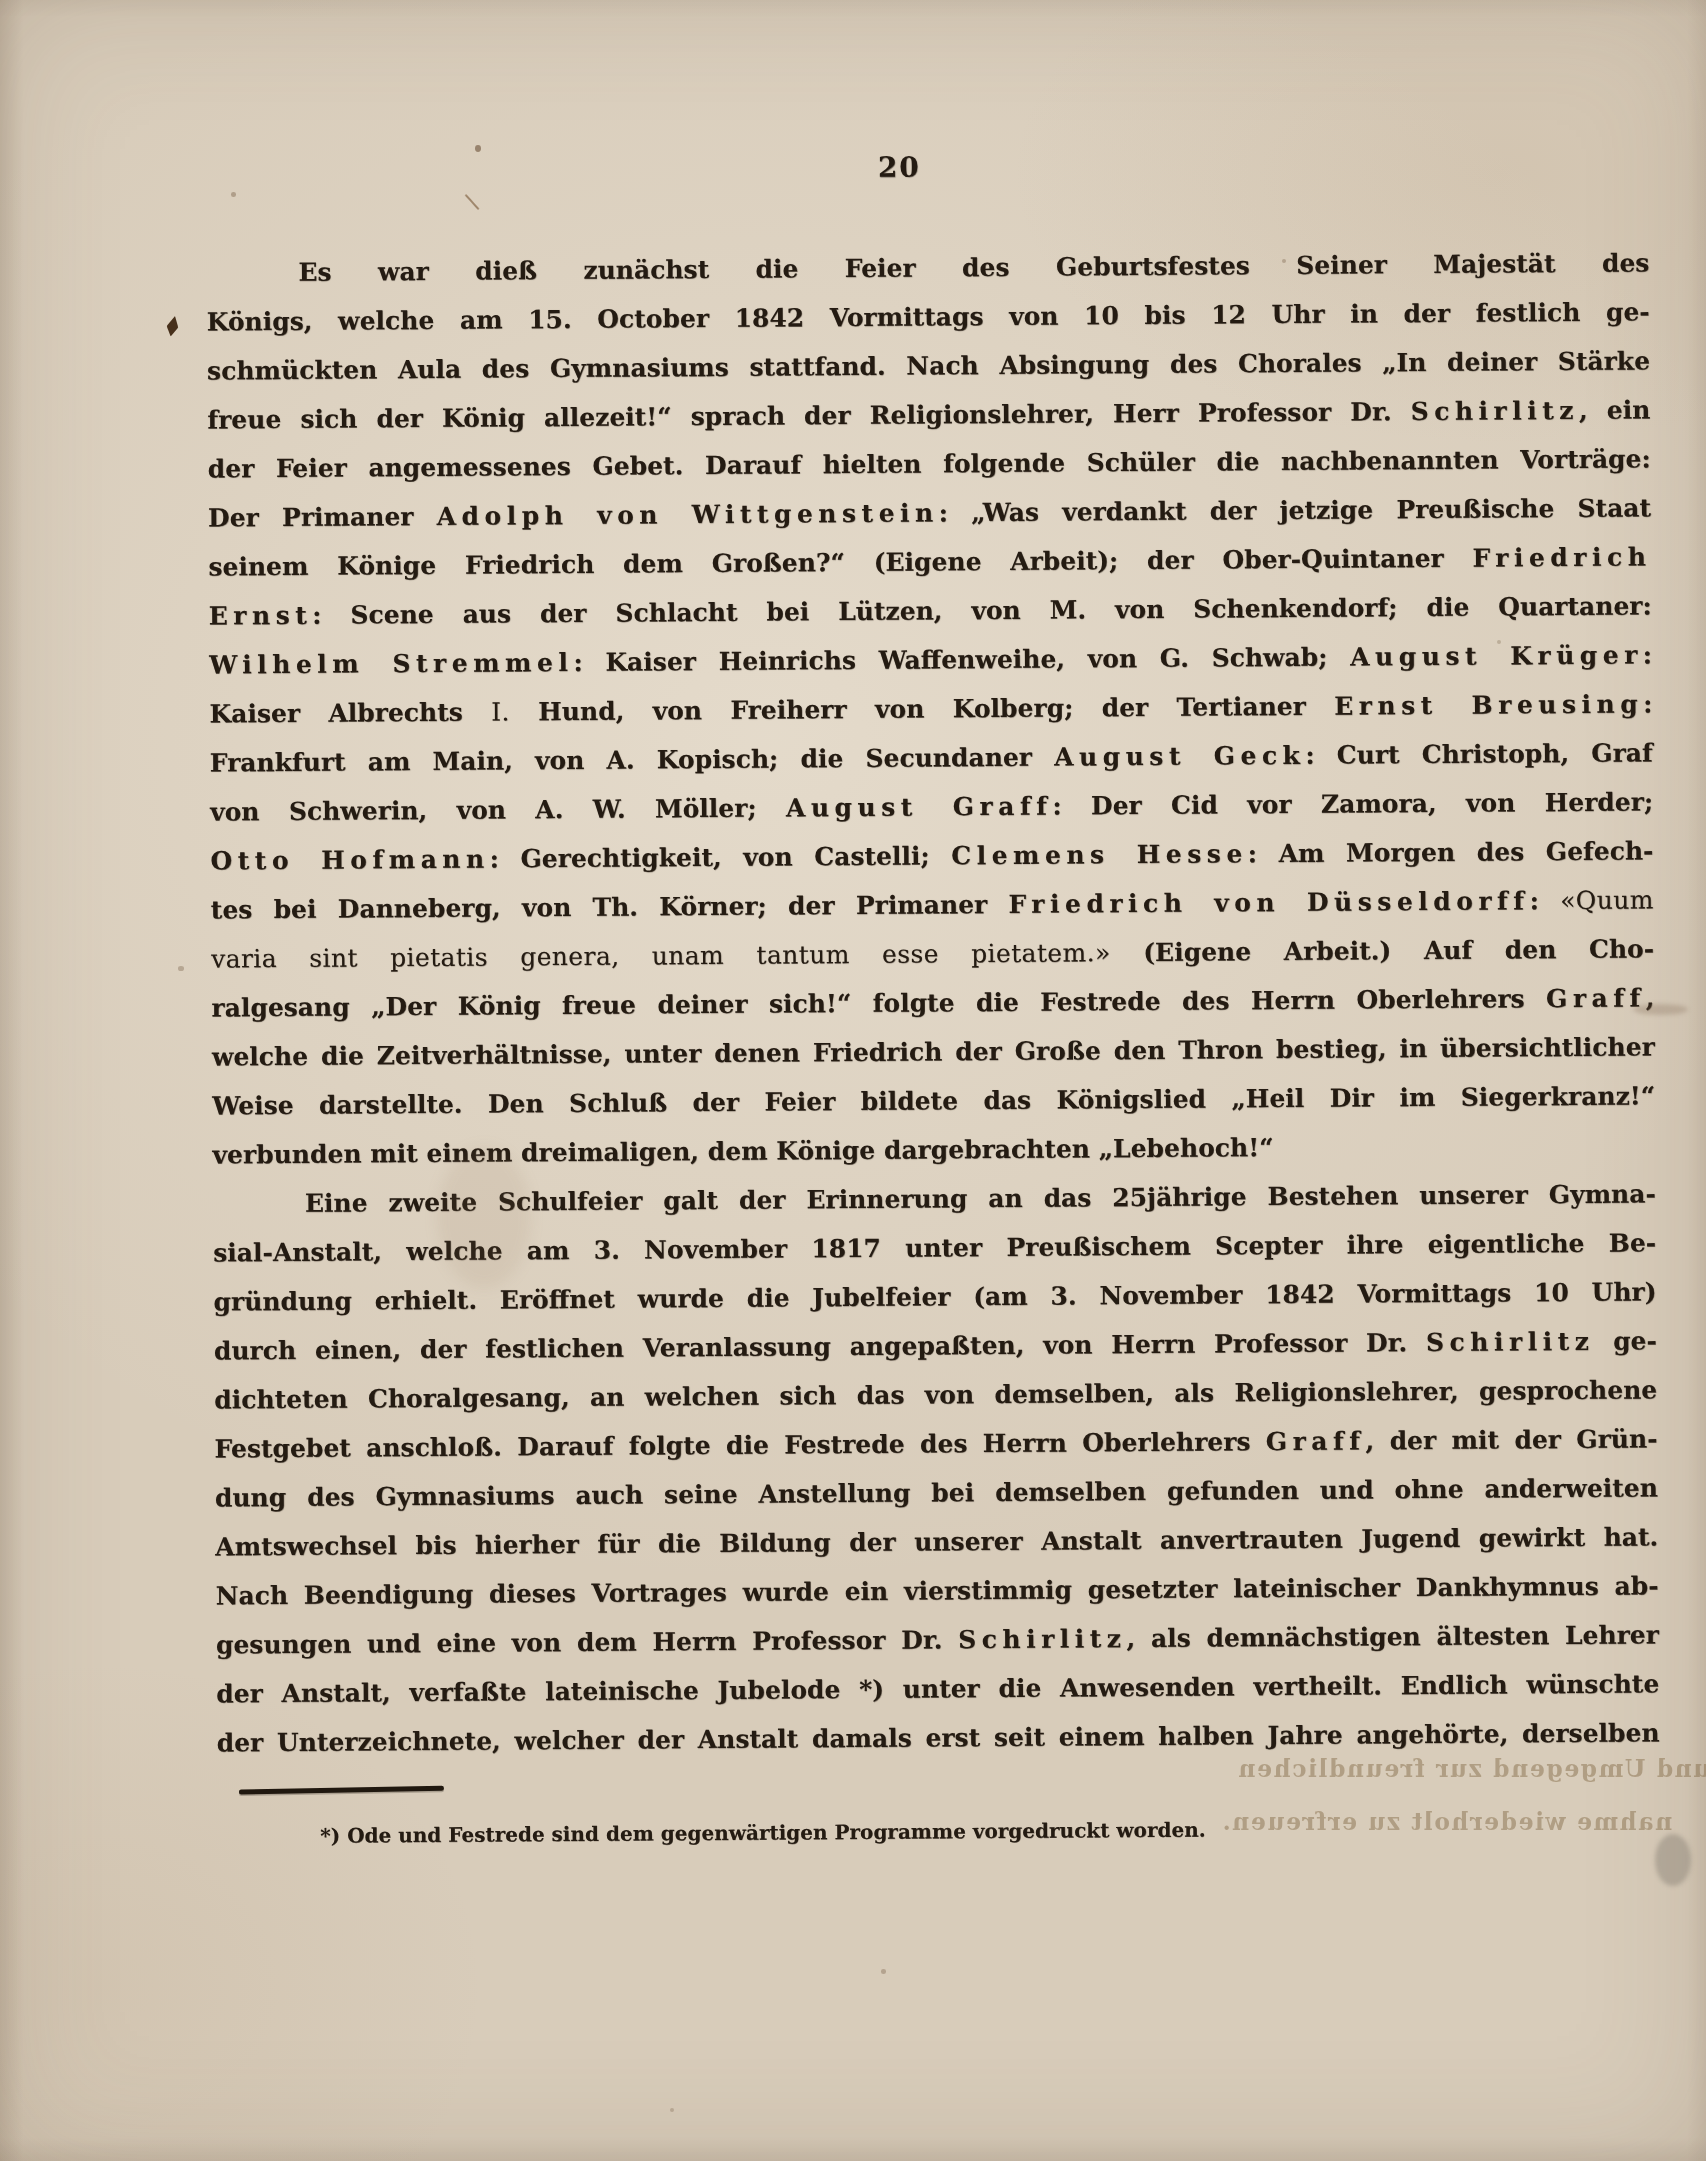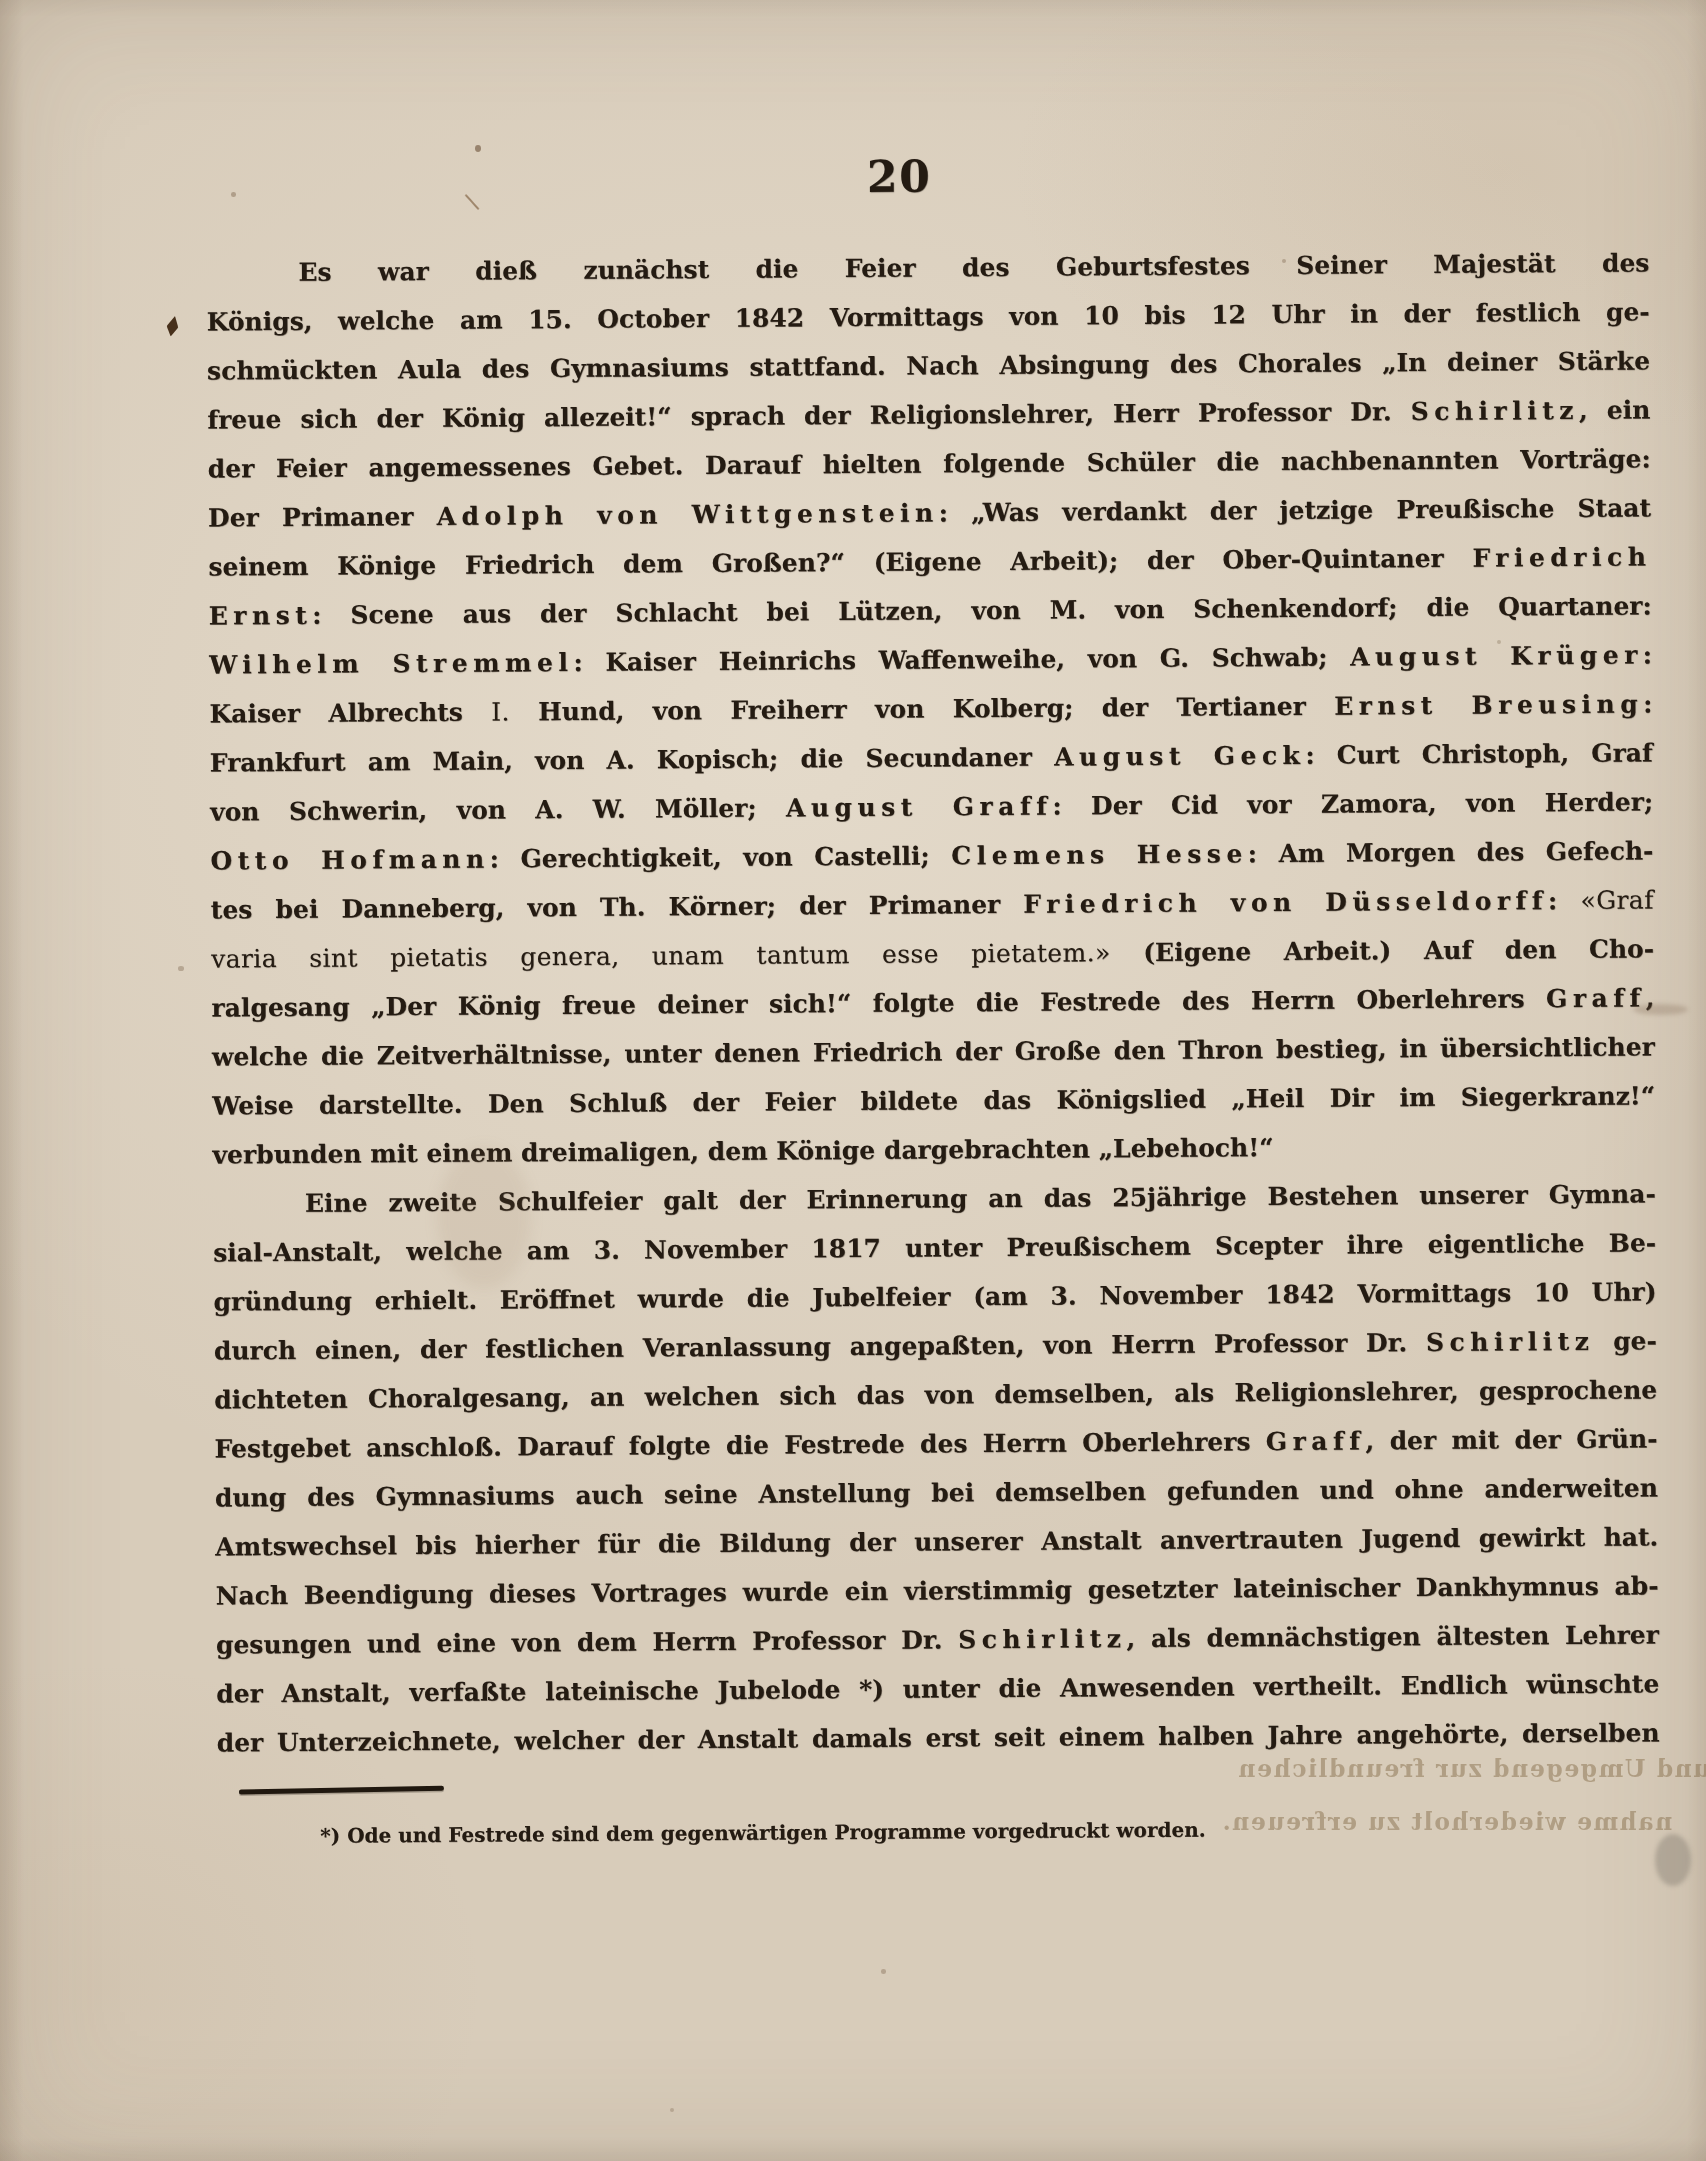--- a/index.html
+++ b/index.html
@@ -16,21 +16,21 @@
       linear-gradient(270deg, rgba(110,90,70,.10) 0, rgba(110,90,70,0) 19px),
       linear-gradient(180deg, rgba(110,90,70,.08) 0, rgba(110,90,70,0) 17px),
       linear-gradient(0deg, rgba(110,90,70,.12) 0, rgba(110,90,70,0) 23.4px);
     box-shadow: inset 0 0 125px rgba(92,72,50,.18);
     font-family:"DejaVu Serif","Liberation Serif",serif;
     color:#241b12;
   }
   .skew{position:absolute;inset:0;transform:rotate(-0.4deg);transform-origin:50% 50%;}
   .page-number{
     position:absolute;top:151px;left:843px;width:125px;
-    text-align:center;font-size:44px;font-weight:bold;letter-spacing:1.6px;
+    text-align:center;font-size:28px;font-weight:bold;letter-spacing:1.6px;
     text-shadow:0.5px 0.6px 0.8px rgba(30,22,14,.55);
   }
   .body-text{
     position:absolute;top:244px;left:212px;width:1443px;
     font-size:25px;font-weight:bold;
     text-shadow:0.4px 0.5px 0.7px rgba(35,26,17,.5);
   }
   .line{
     height:49px;line-height:49px;
     text-align:justify;text-align-last:justify;
@@ -110,21 +110,21 @@
         <div class="line"><span>freue sich der König allezeit!“ sprach der Religionslehrer, Herr Professor Dr. </span><span class="seg-sp">Schirlitz</span><span>, ein</span></div>
         <div class="line"><span>der Feier angemessenes Gebet. Darauf hielten folgende Schüler die nachbenannten Vorträge:</span></div>
         <div class="line"><span>Der Primaner </span><span class="seg-sp">Adolph von Wittgenstein</span><span>: „Was verdankt der jetzige Preußische Staat</span></div>
         <div class="line"><span>seinem Könige Friedrich dem Großen?“ (Eigene Arbeit); der Ober-Quintaner </span><span class="seg-sp">Friedrich</span></div>
         <div class="line"><span class="seg-sp">Ernst</span><span>: Scene aus der Schlacht bei Lützen, von M. von Schenkendorf; die Quartaner:</span></div>
         <div class="line"><span class="seg-sp">Wilhelm Stremmel</span><span>: Kaiser Heinrichs Waffenweihe, von G. Schwab; </span><span class="seg-sp">August Krüger</span><span>:</span></div>
         <div class="line"><span>Kaiser Albrechts </span><span class="seg-ant">I.</span><span> Hund, von Freiherr von Kolberg; der Tertianer </span><span class="seg-sp">Ernst Breusing</span><span>:</span></div>
         <div class="line"><span>Frankfurt am Main, von A. Kopisch; die Secundaner </span><span class="seg-sp">August Geck</span><span>: Curt Christoph, Graf</span></div>
         <div class="line"><span>von Schwerin, von A. W. Möller; </span><span class="seg-sp">August Graff</span><span>: Der Cid vor Zamora, von Herder;</span></div>
         <div class="line"><span class="seg-sp">Otto Hofmann</span><span>: Gerechtigkeit, von Castelli; </span><span class="seg-sp">Clemens Hesse</span><span>: Am Morgen des Gefech-</span></div>
-        <div class="line"><span>tes bei Danneberg, von Th. Körner; der Primaner </span><span class="seg-sp">Friedrich von Düsseldorff</span><span>: </span><span class="seg-ant">«Graf</span></div>
+        <div class="line"><span>tes bei Danneberg, von Th. Körner; der Primaner </span><span class="seg-sp">Friedrich von Düsseldorff</span><span>: </span><span class="seg-ant">«Quum</span></div>
         <div class="line"><span class="seg-ant">varia sint pietatis genera, unam tantum esse pietatem.»</span><span> (Eigene Arbeit.) Auf den Cho-</span></div>
         <div class="line"><span>ralgesang „Der König freue deiner sich!“ folgte die Festrede des Herrn Oberlehrers </span><span class="seg-sp">Graff</span><span>,</span></div>
         <div class="line"><span>welche die Zeitverhältnisse, unter denen Friedrich der Große den Thron bestieg, in übersichtlicher</span></div>
         <div class="line"><span>Weise darstellte. Den Schluß der Feier bildete das Königslied „Heil Dir im Siegerkranz!“</span></div>
         <div class="line left"><span>verbunden mit einem dreimaligen, dem Könige dargebrachten „Lebehoch!“</span></div>
         <div class="line indent"><span>Eine zweite Schulfeier galt der Erinnerung an das 25jährige Bestehen unserer Gymna-</span></div>
         <div class="line"><span>sial-Anstalt, welche am 3. November 1817 unter Preußischem Scepter ihre eigentliche Be-</span></div>
         <div class="line"><span>gründung erhielt. Eröffnet wurde die Jubelfeier (am 3. November 1842 Vormittags 10 Uhr)</span></div>
         <div class="line"><span>durch einen, der festlichen Veranlassung angepaßten, von Herrn Professor Dr. </span><span class="seg-sp">Schirlitz</span><span> ge-</span></div>
         <div class="line"><span>dichteten Choralgesang, an welchen sich das von demselben, als Religionslehrer, gesprochene</span></div>

